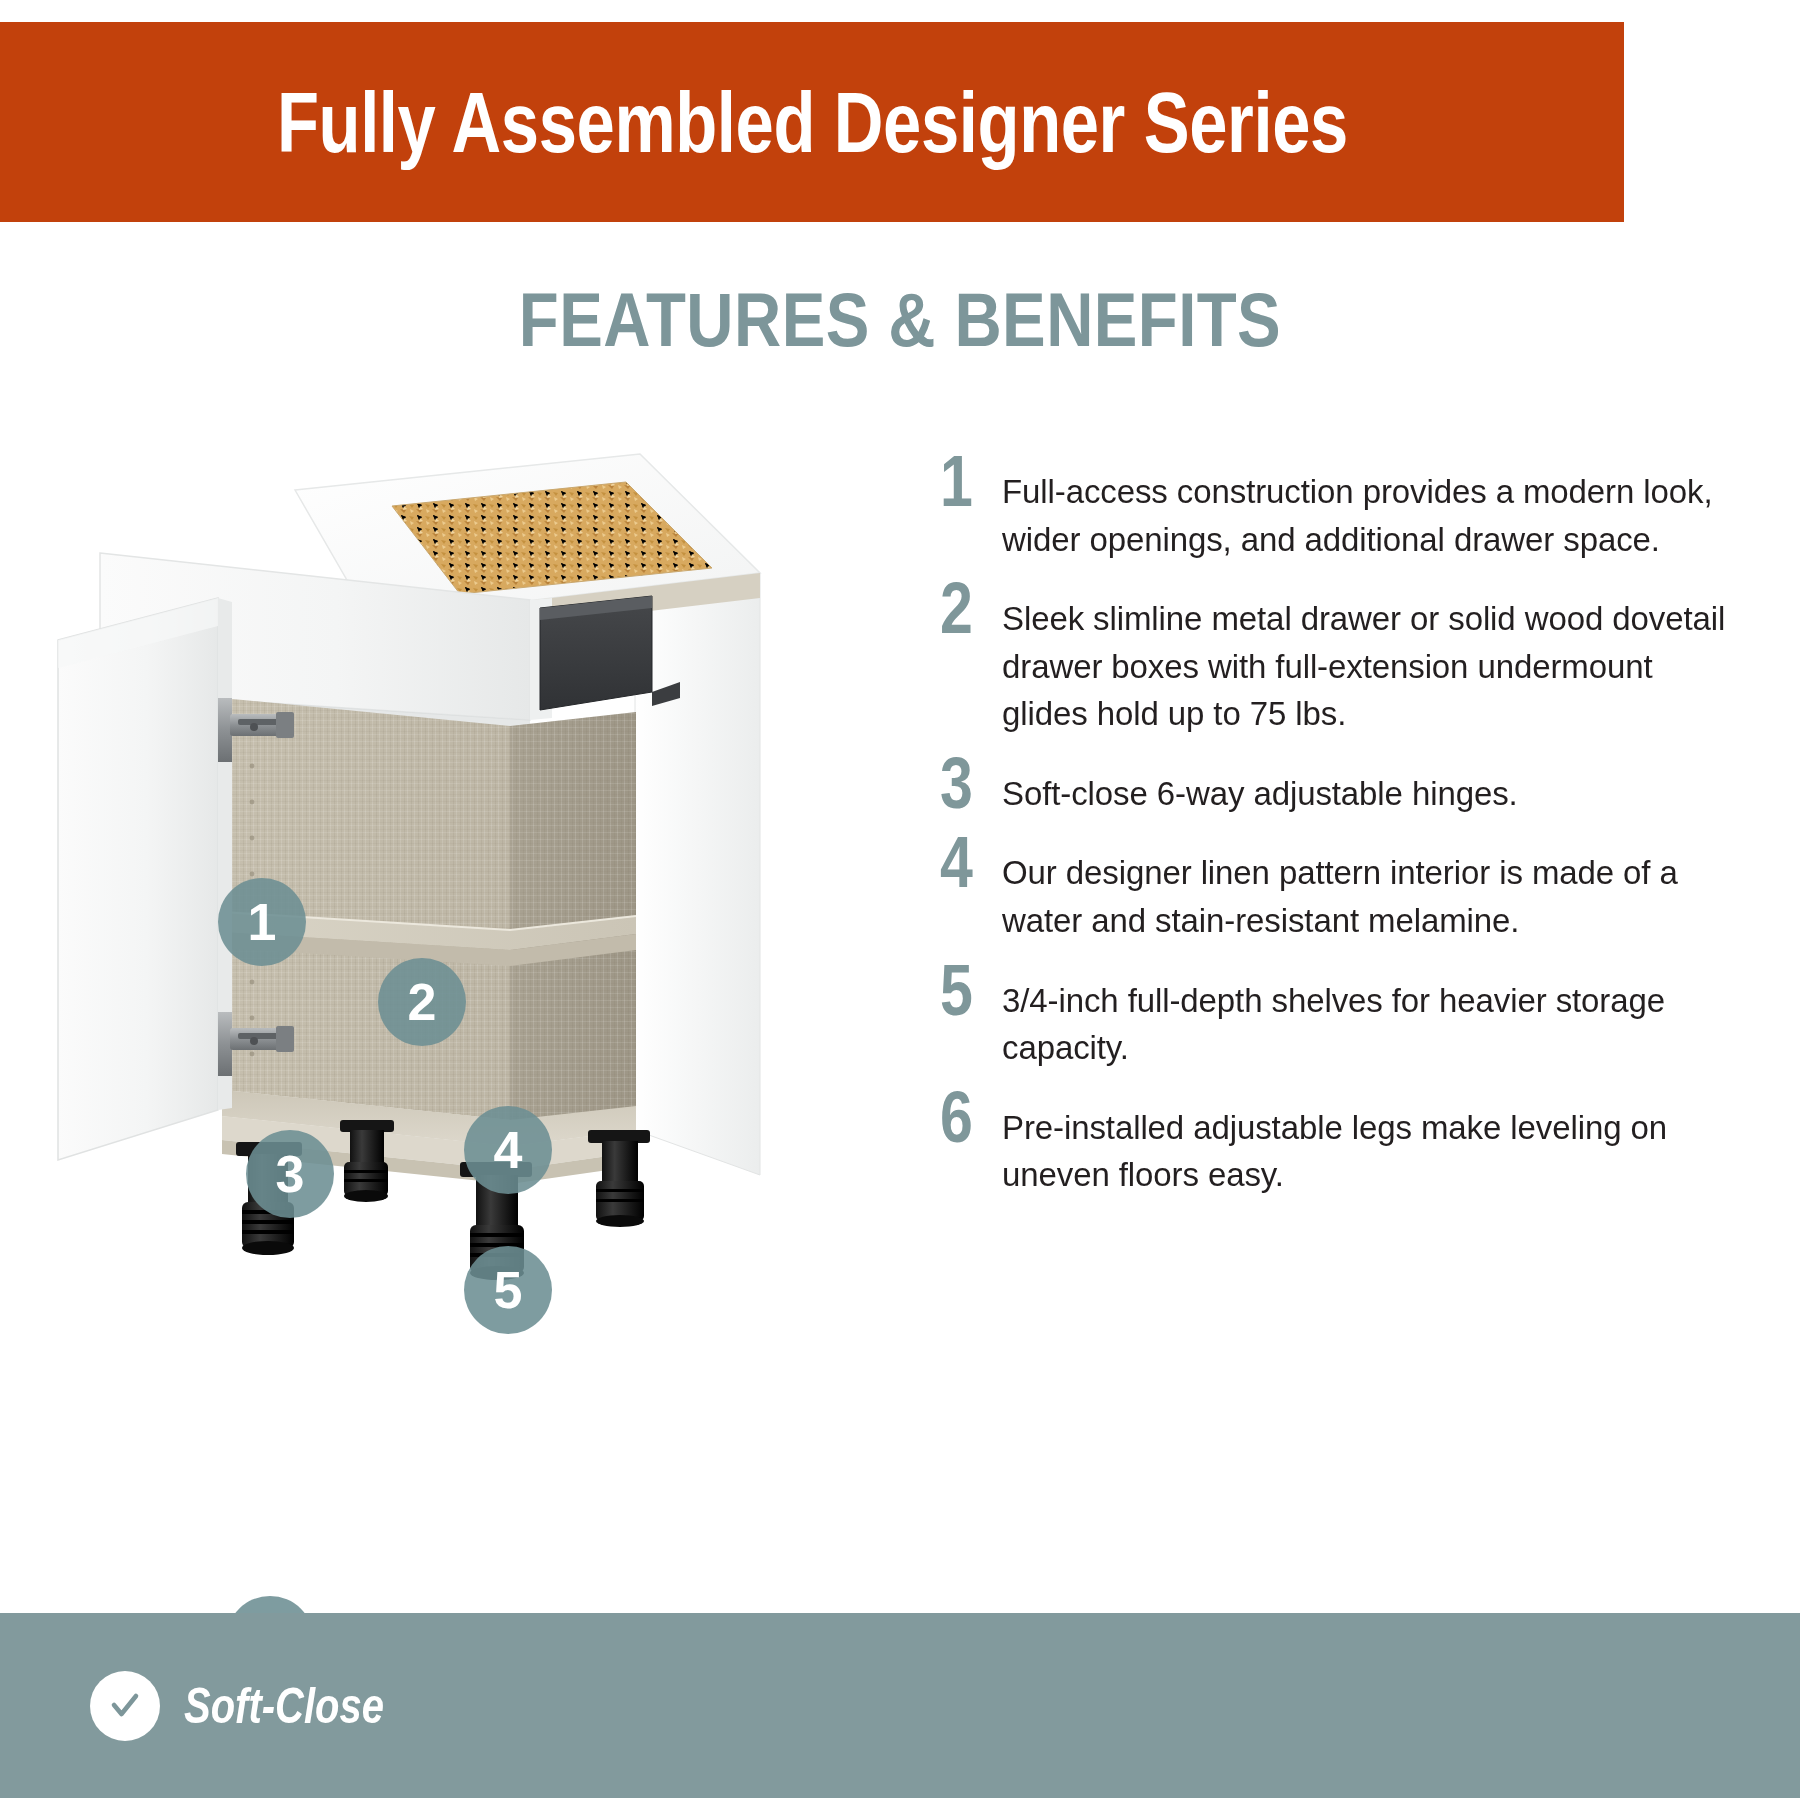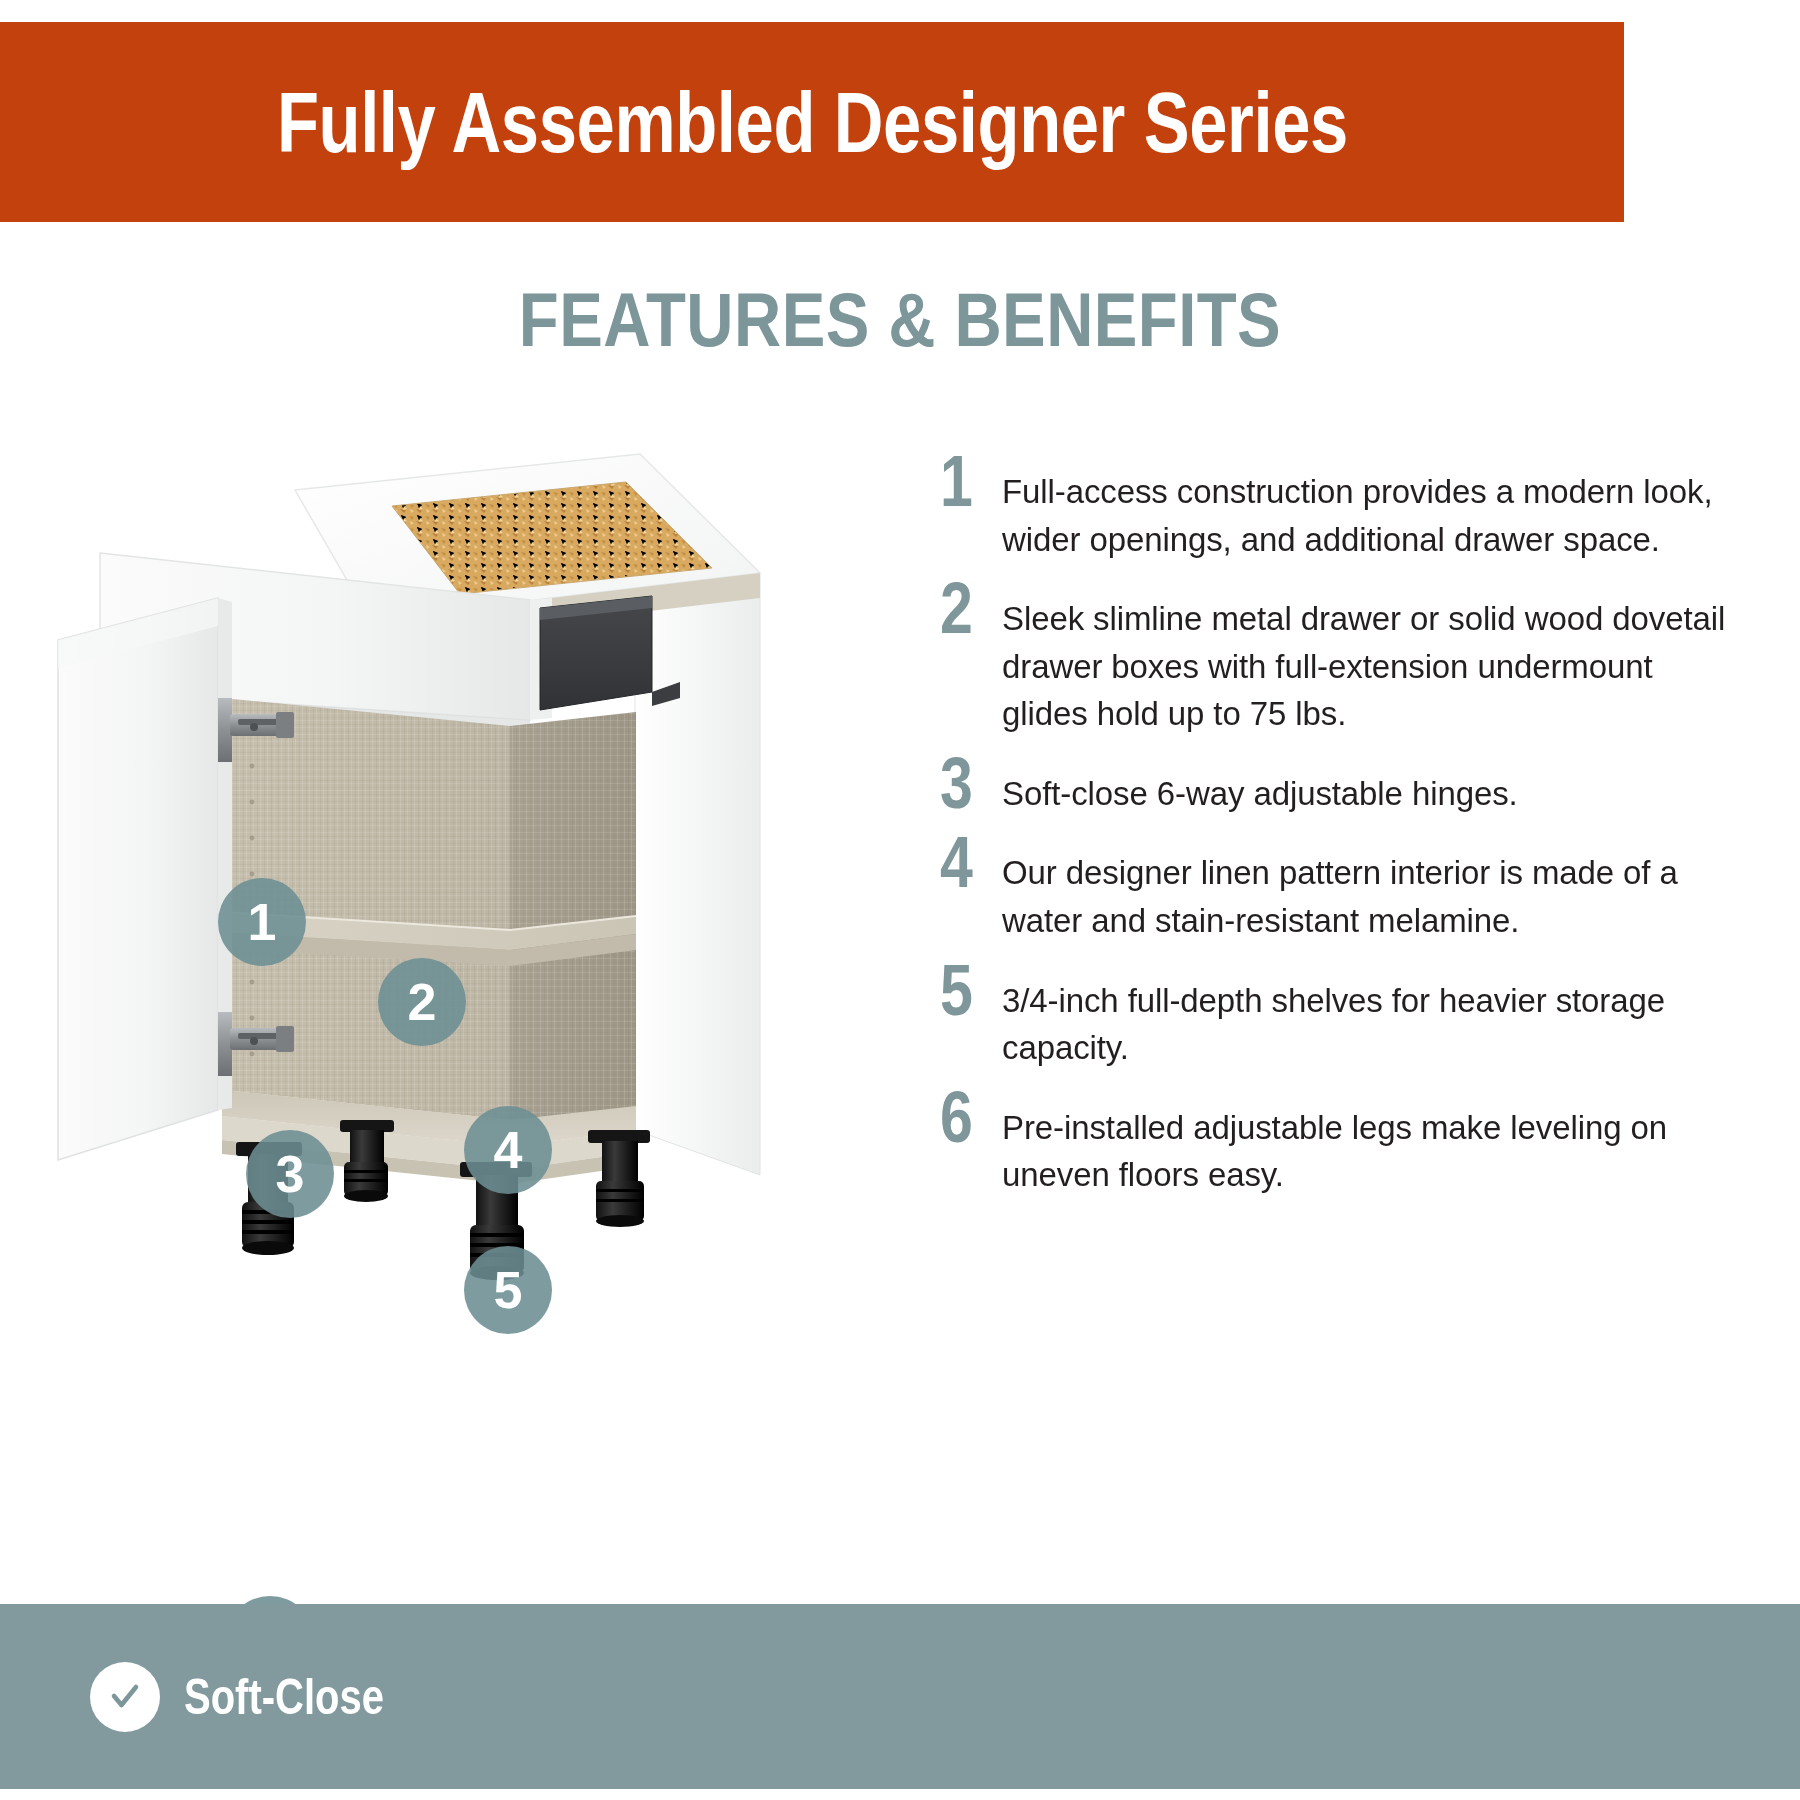--- a/index.html
+++ b/index.html
@@ -94,23 +94,23 @@
     font-size:33.5px;
     line-height:1.42;
     letter-spacing:-0.1px;
     padding-top:18px;
     transform:scaleX(0.985);
     transform-origin:left top;
   }
 
   
   .footer-bar {
-    position:absolute; left:0; bottom:11px; width:1800px; height:185px;
+    position:absolute; left:0; bottom:2px; width:1800px; height:185px;
     background:#829a9d;
-    display:flex; align-items:center;
+    display:flex; align-items:center;font-style:italic;
   }
   .footer-item {
     flex:1;
     display:flex; align-items:center;
     justify-content:flex-start;
     padding-left:90px;
   }
   .check-circle {
     width:70px; height:70px; border-radius:50%;
     background:#ffffff;

